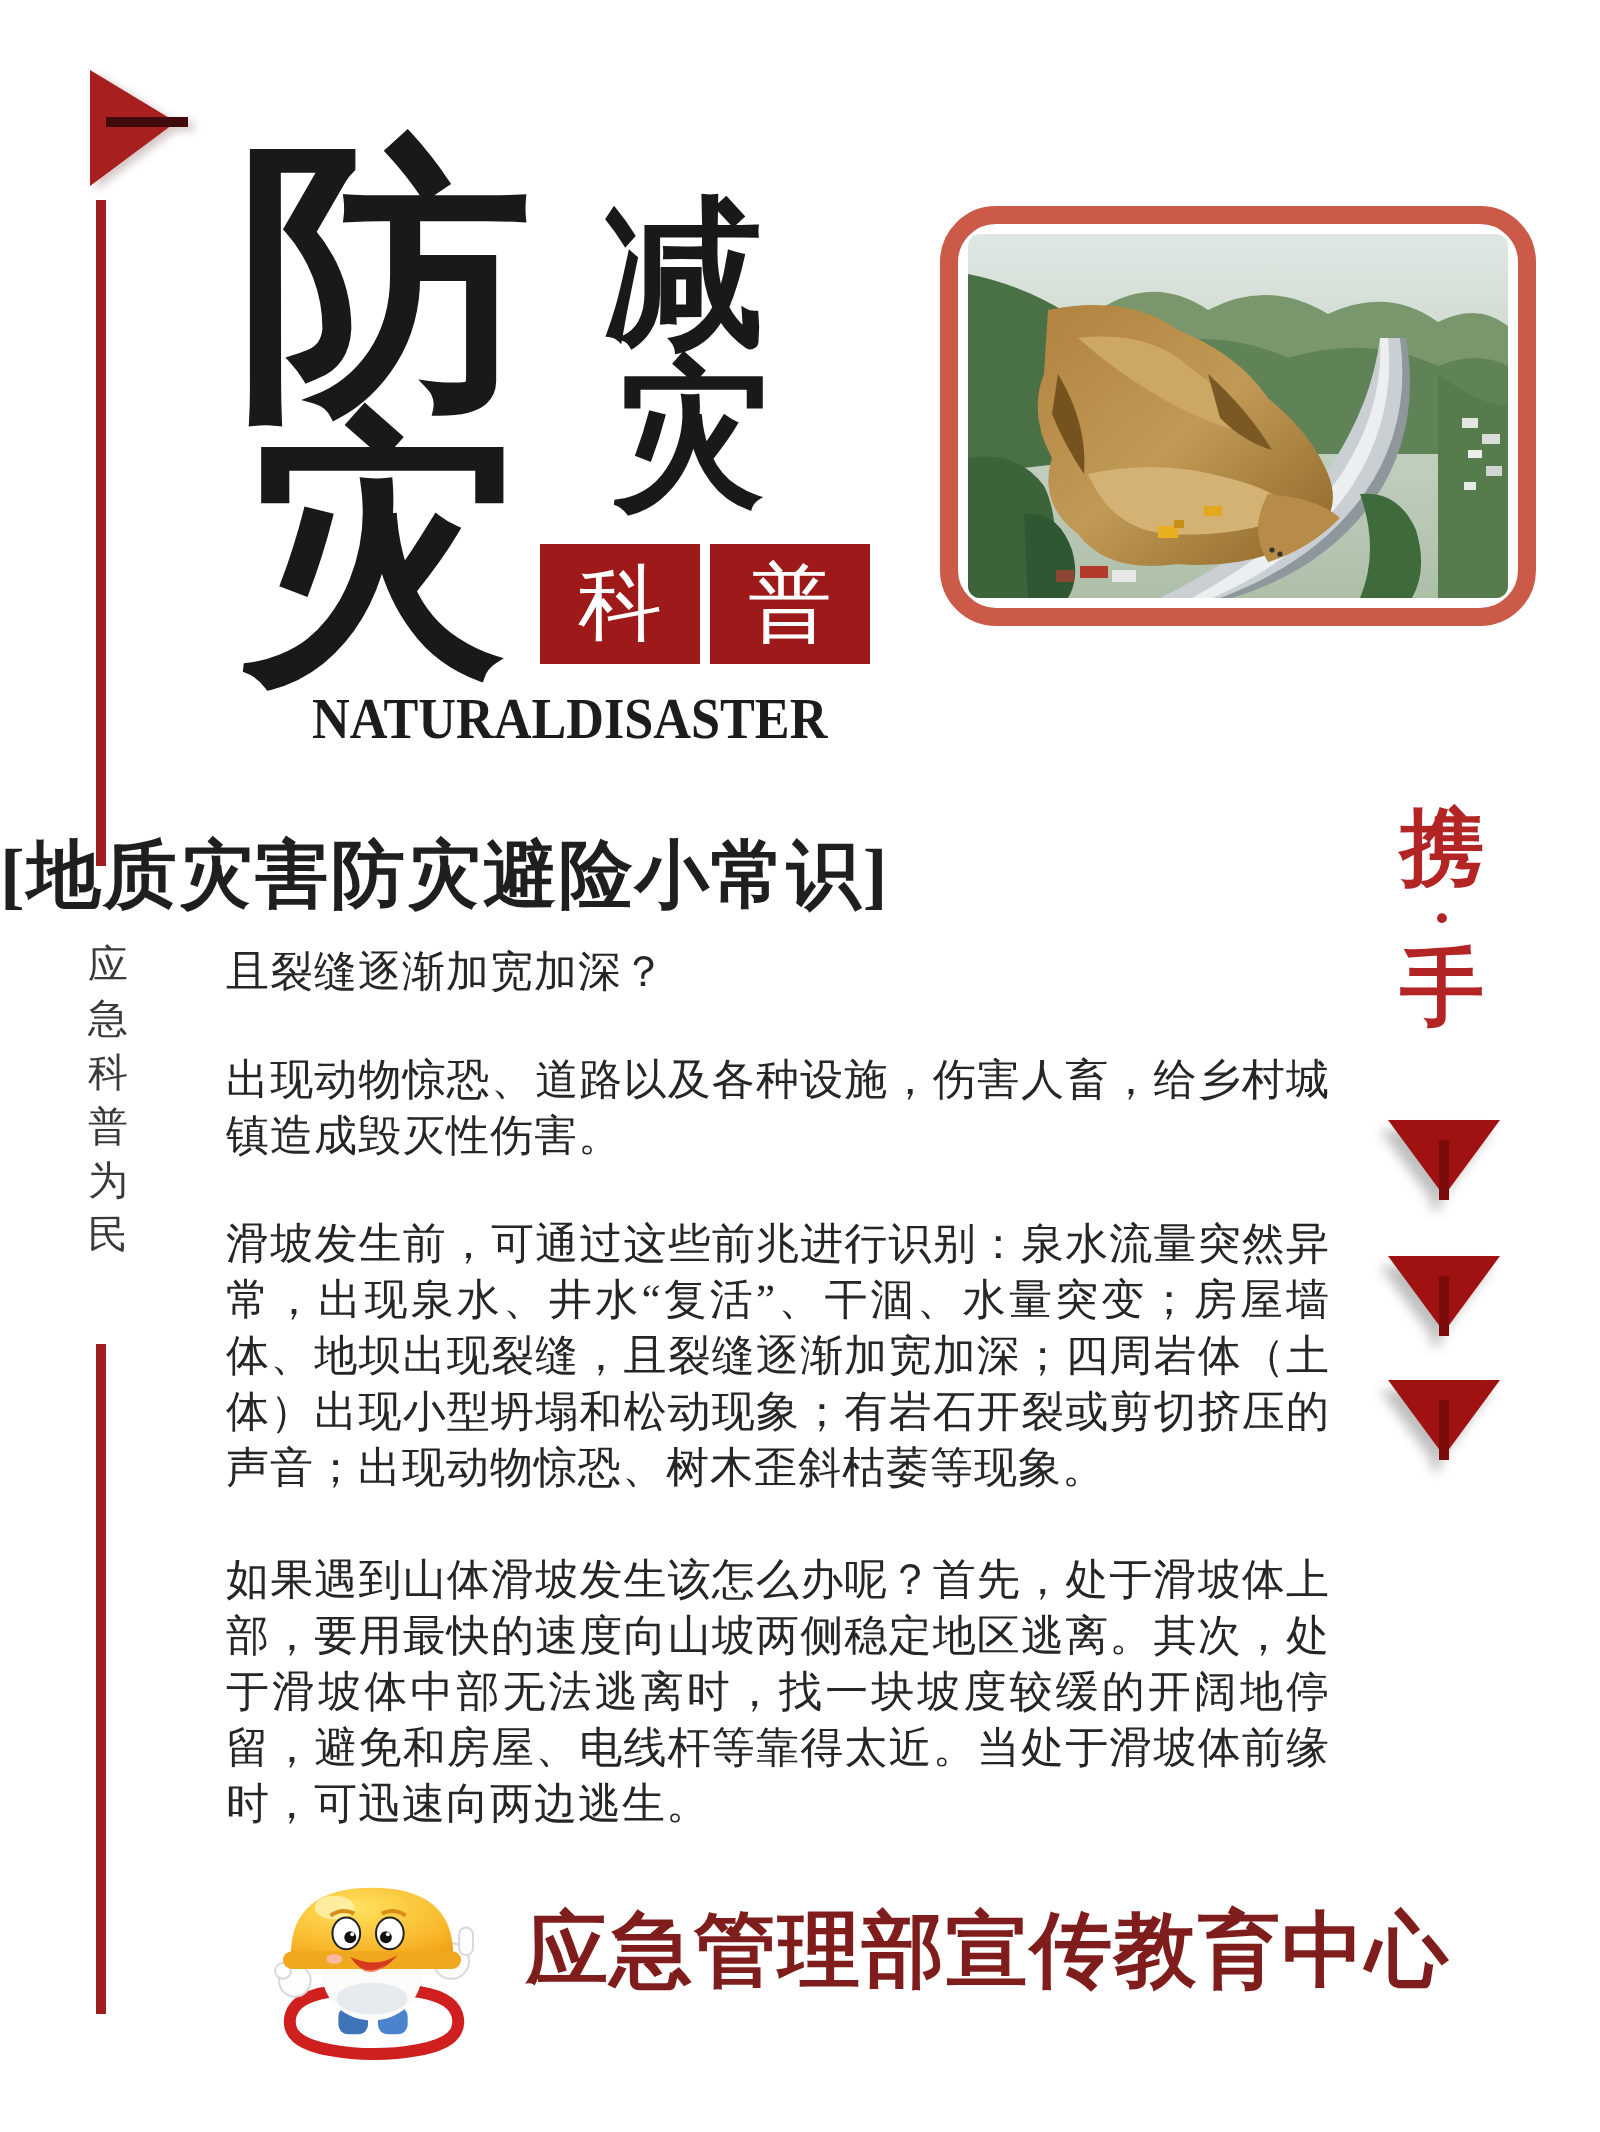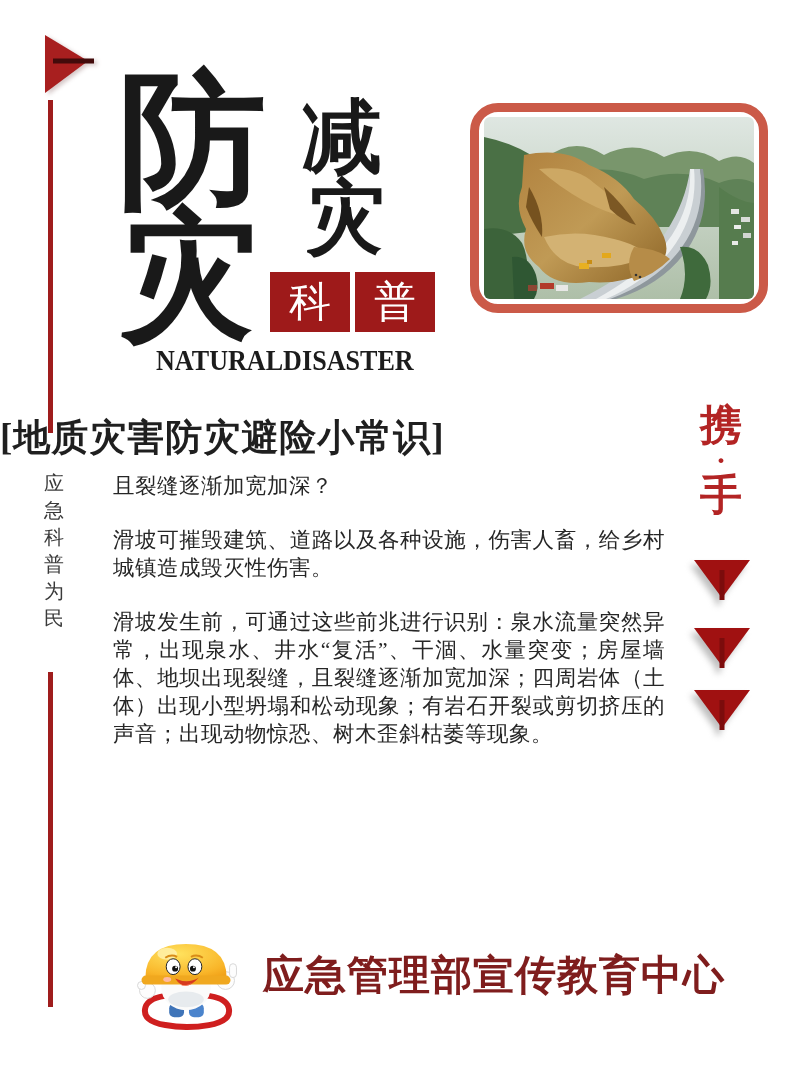--- a/index.html
+++ b/index.html
@@ -178,22 +178,23 @@
   <polygon points="2,2 58,2 30,40" fill="#a01111"></polygon>
     <rect x="27.5" y="12" width="5" height="30" fill="#7c0c0c"></rect>
 </svg>
 <svg class="abs tri-svg tri-3" viewBox="0 0 60 48">
   <polygon points="2,2 58,2 30,40" fill="#a01111"></polygon>
     <rect x="27.5" y="12" width="5" height="30" fill="#7c0c0c"></rect>
 </svg>
 
 <div class="abs article">
   <p>且裂缝逐渐加宽加深？</p>
-  <p>滑坡可摧毁建筑、道路以及各种设施，伤害人畜，给乡村城镇造成毁灭性伤害。</p>
+  <p>出现动物惊恐、道路以及各种设施，伤害人畜，给乡村城镇造成毁灭性伤害。</p>
   <p>滑坡发生前，可通过这些前兆进行识别：泉水流量突然异常，出现泉水、井水“复活”、干涸、水量突变；房屋墙体、地坝出现裂缝，且裂缝逐渐加宽加深；四周岩体（土体）出现小型坍塌和松动现象；有岩石开裂或剪切挤压的声音；出现动物惊恐、树木歪斜枯萎等现象。</p>
+  <p>如果遇到山体滑坡发生该怎么办呢？首先，处于滑坡体上部，要用最快的速度向山坡两侧稳定地区逃离。其次，处于滑坡体中部无法逃离时，找一块坡度较缓的开阔地停留，避免和房屋、电线杆等靠得太近。当处于滑坡体前缘时，可迅速向两边逃生。</p>
 </div>
 
 <svg class="abs mascot-svg" viewBox="0 0 120 95">
   <defs>
     <radialGradient id="helm" cx=".4" cy=".3" r=".9">
       <stop offset="0" stop-color="#ffe25e"></stop>
         <stop offset=".7" stop-color="#f9b62a"></stop>
         <stop offset="1" stop-color="#ef9c14"></stop>
     </radialGradient>
   </defs>

